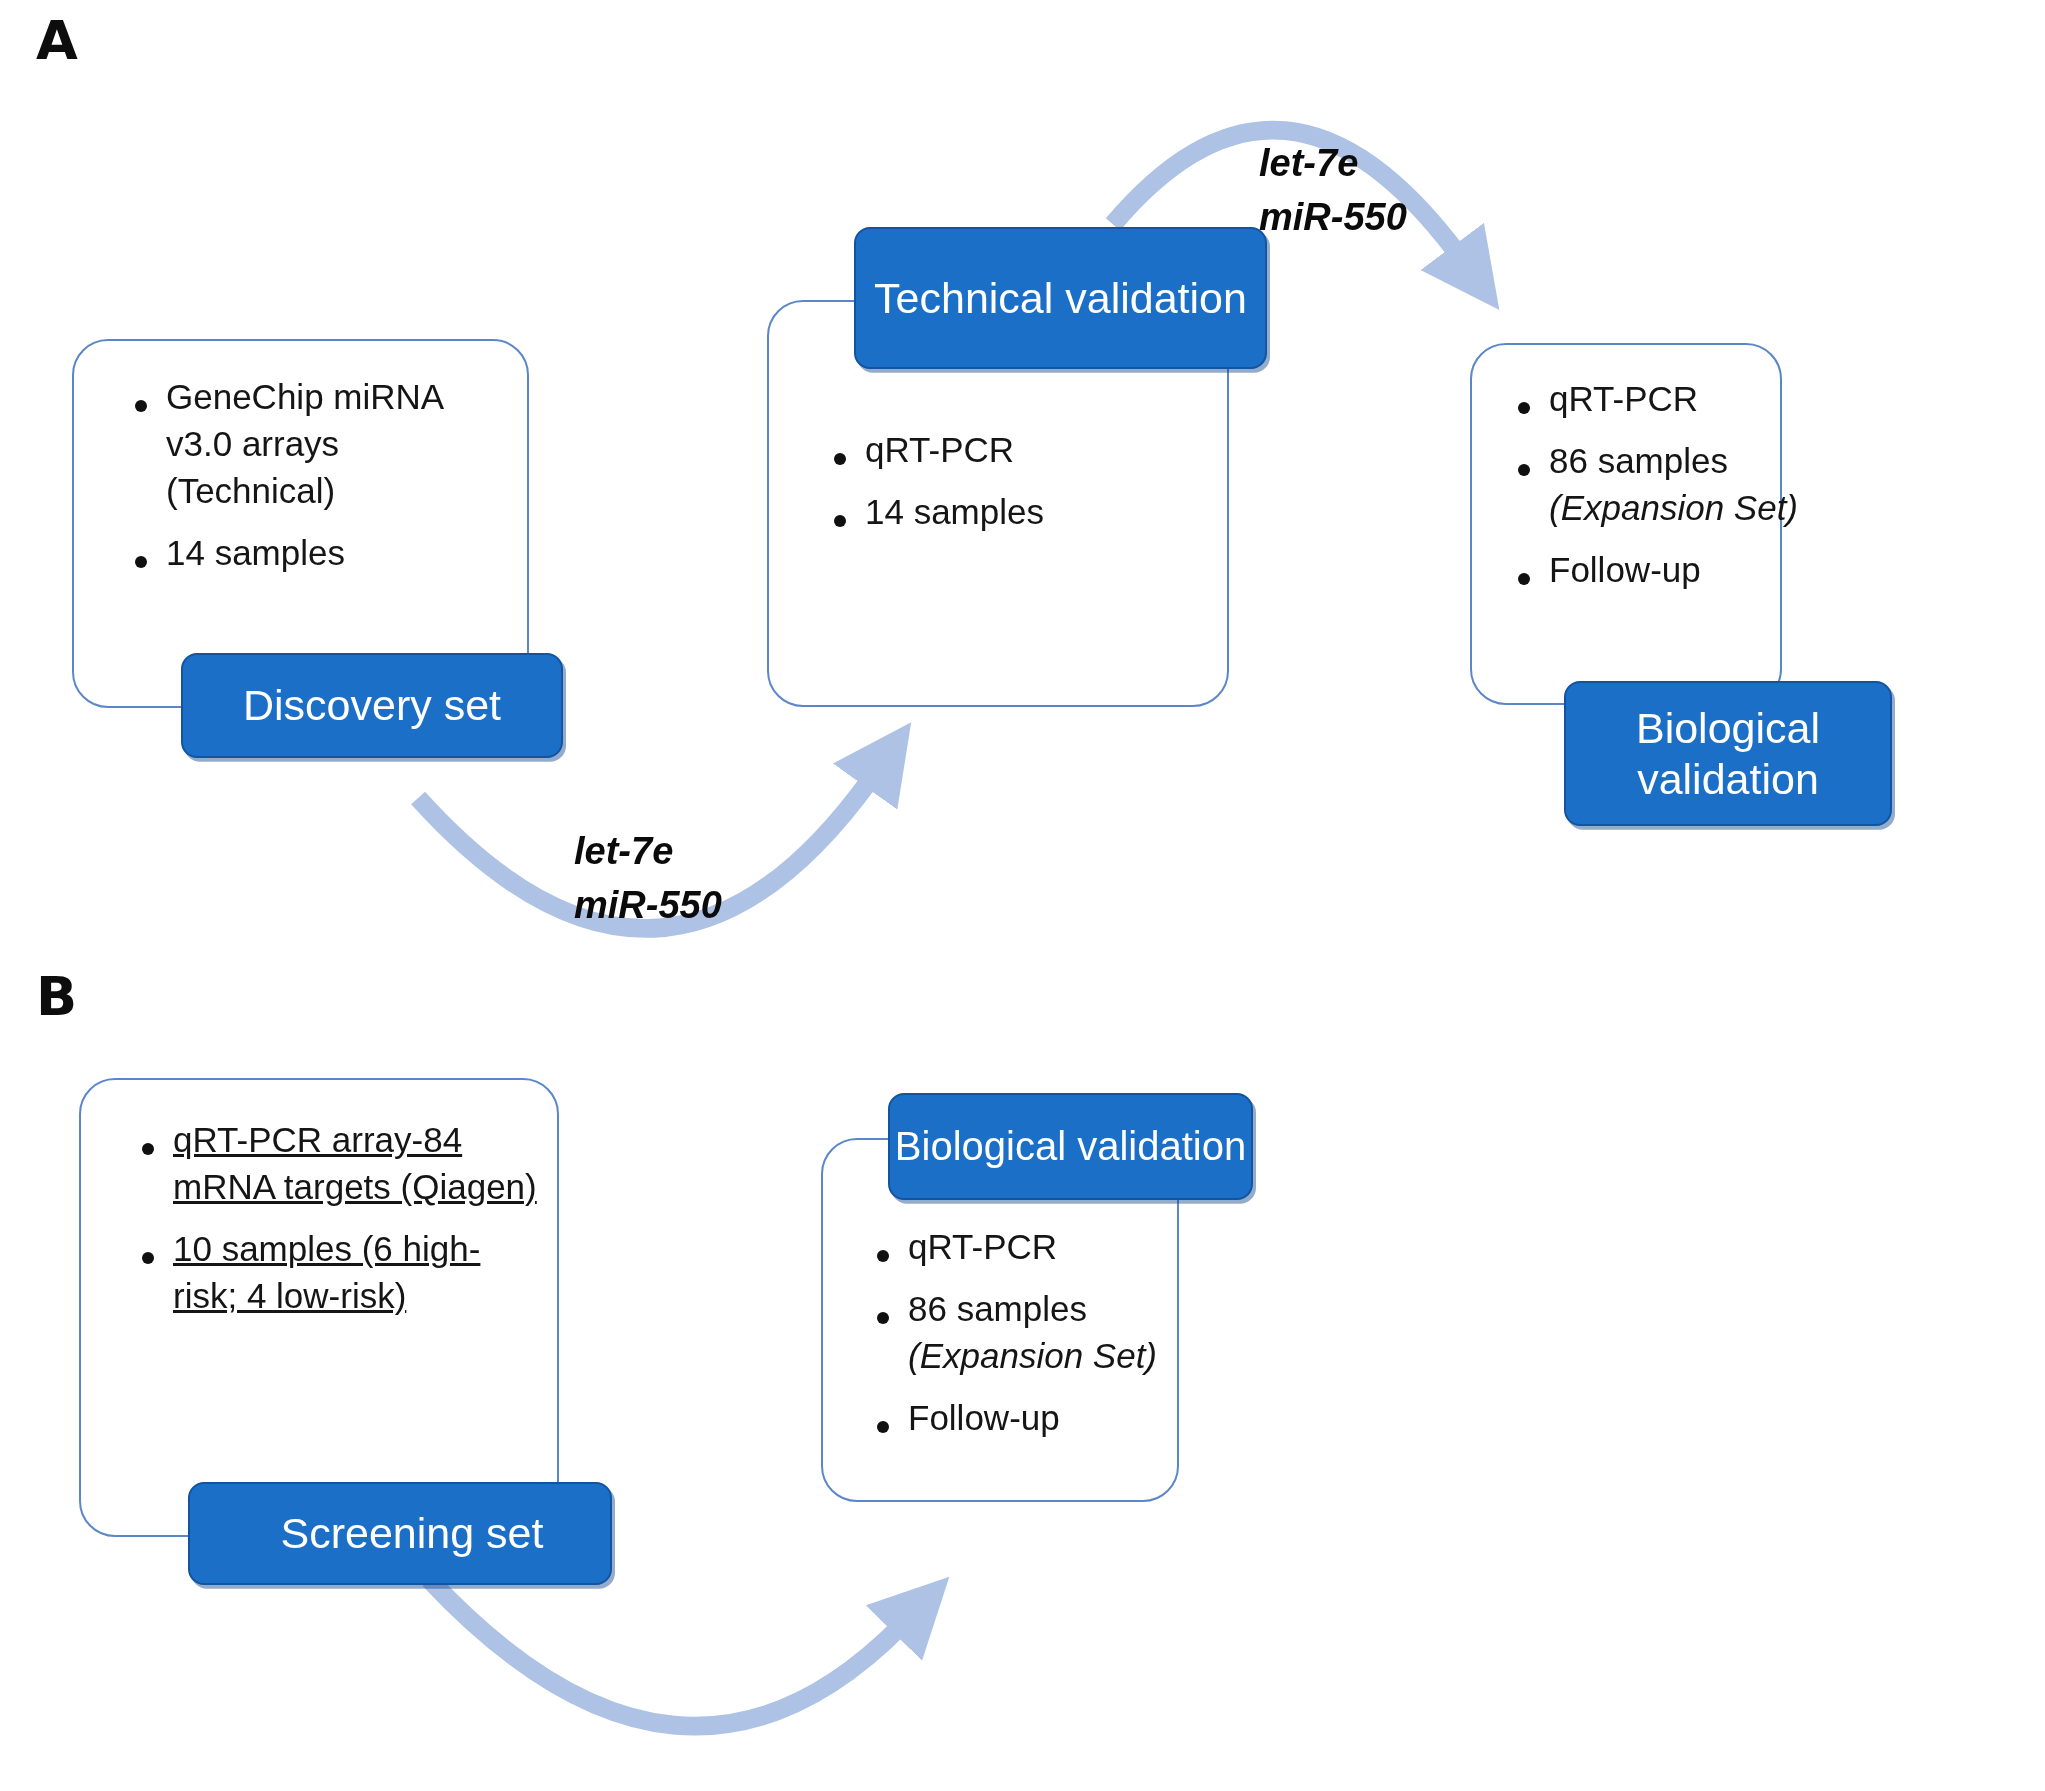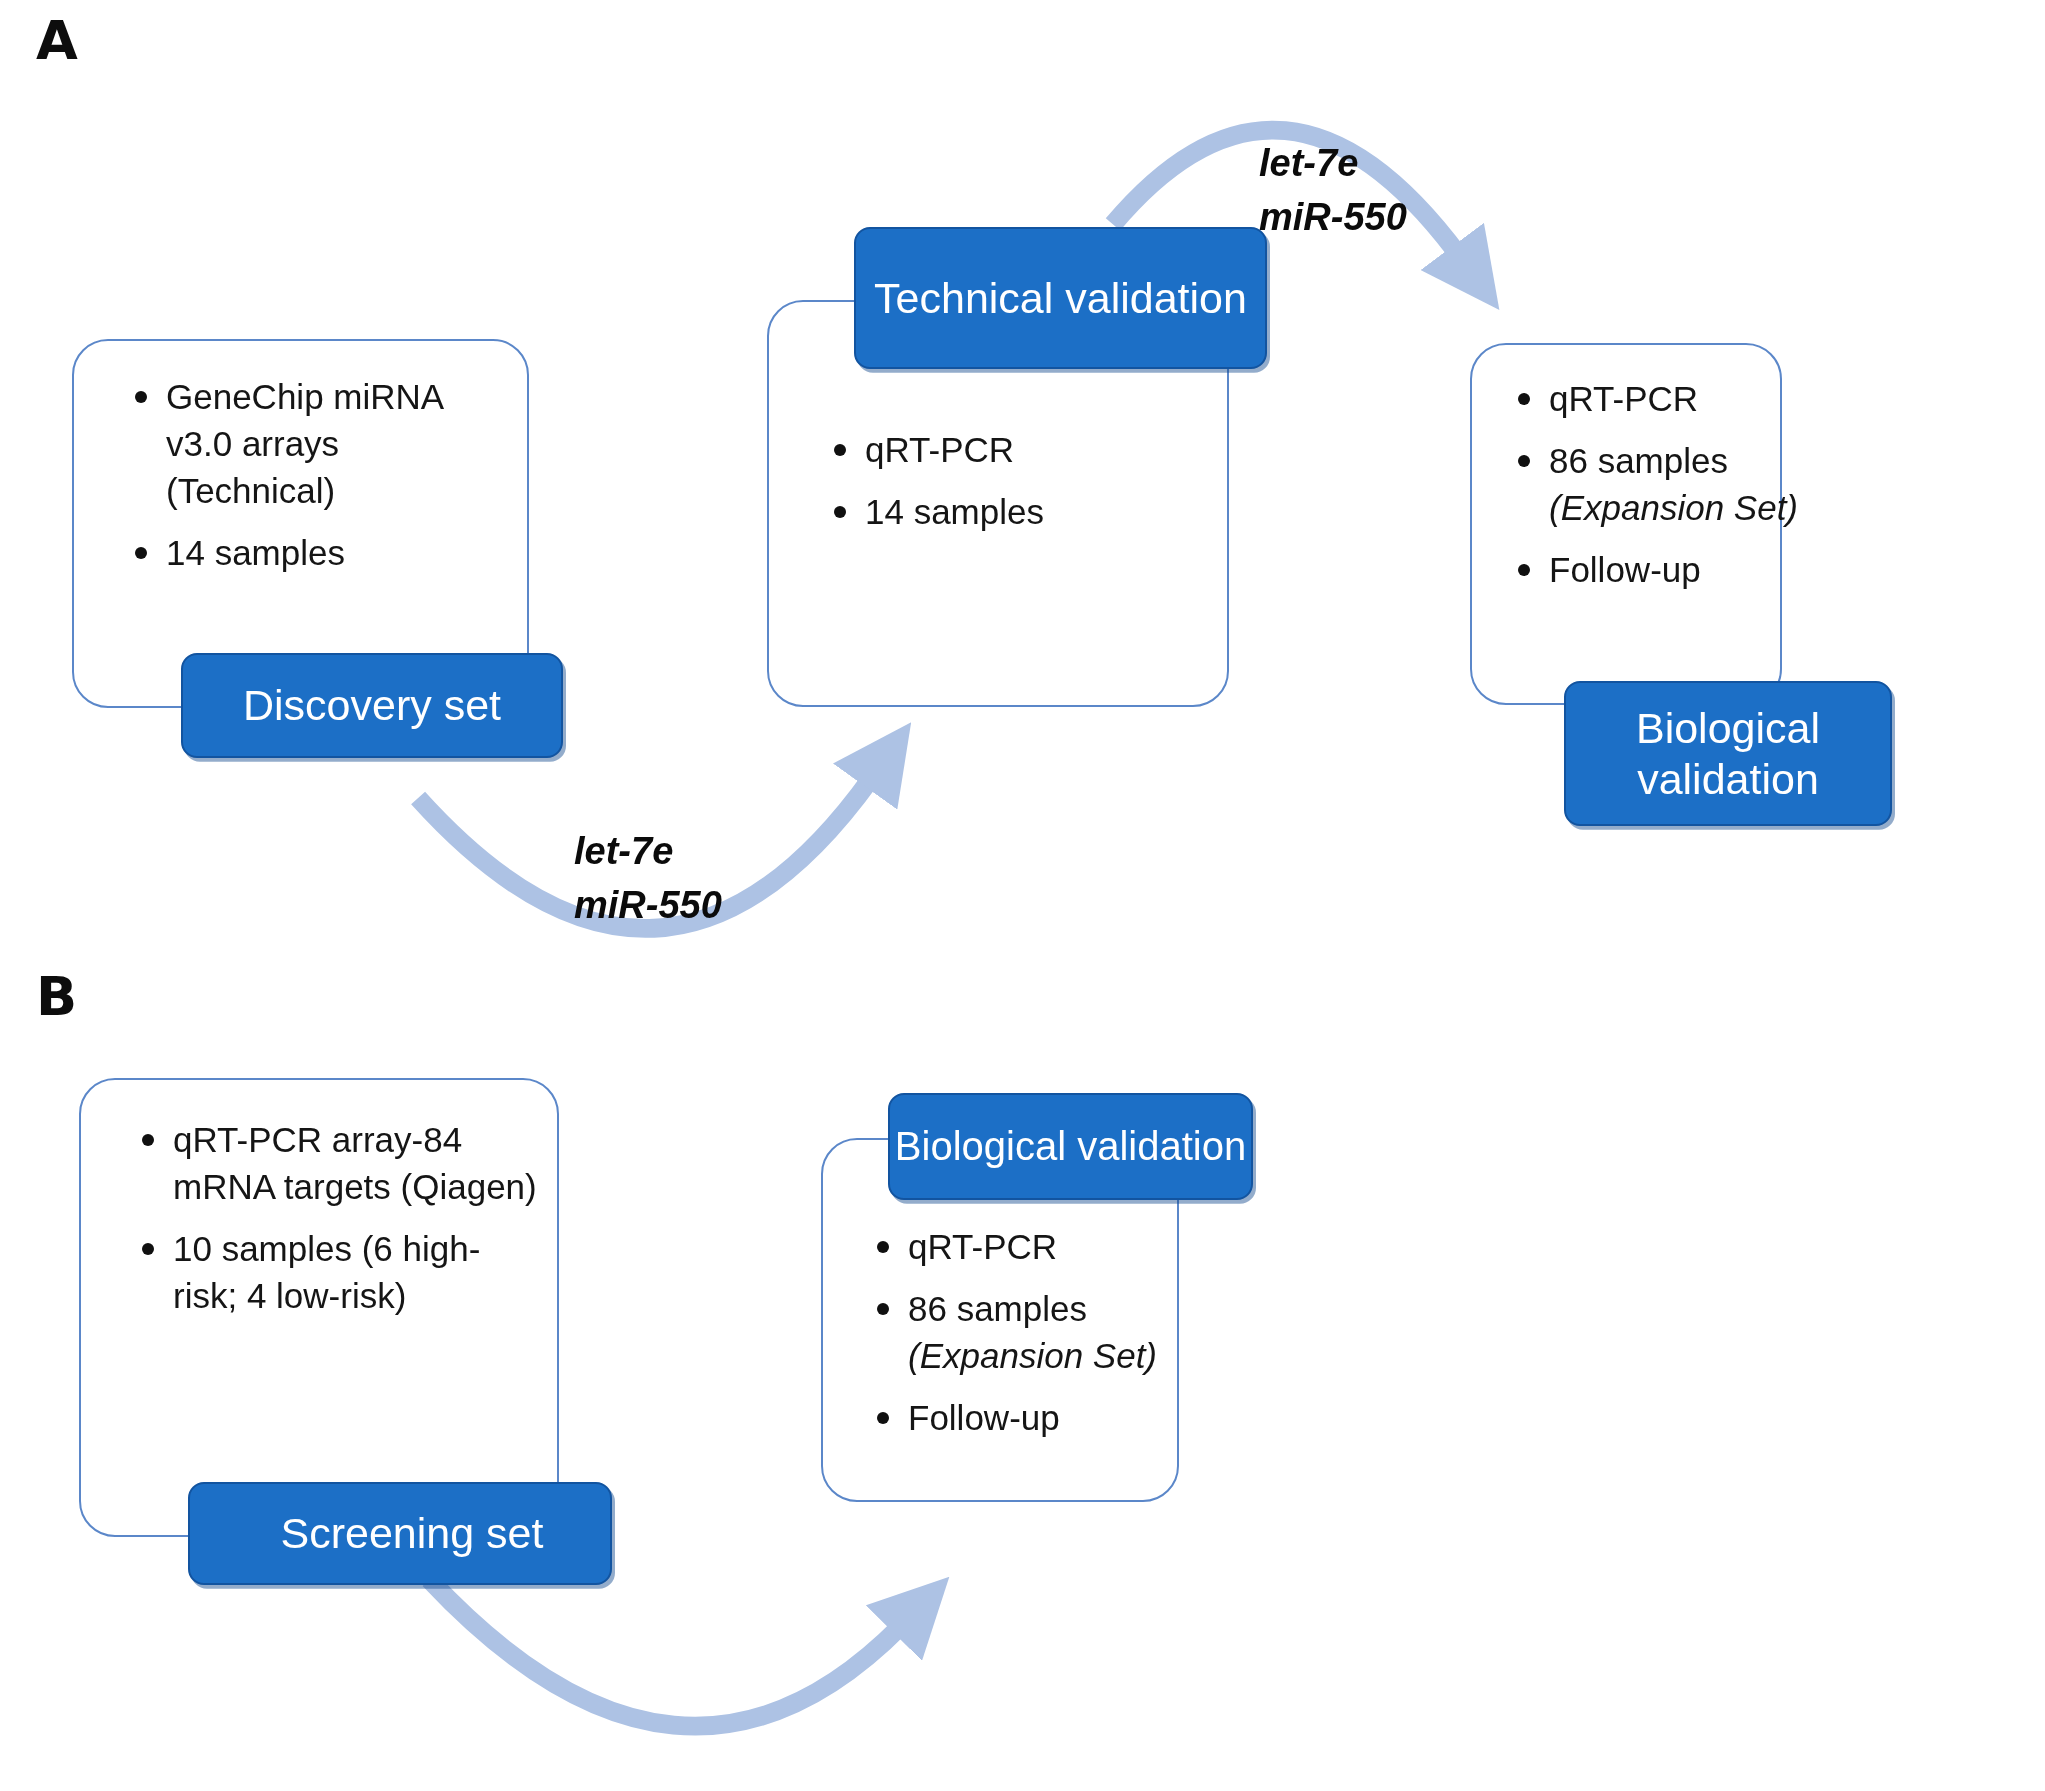--- a/index.html
+++ b/index.html
@@ -19,21 +19,21 @@
     position:absolute;font-size:54px;font-weight:900;color:#0d0d0d;
     font-family:"DejaVu Sans", sans-serif;letter-spacing:1.5px;
   }
 
   .whitebox{
     position:absolute;background:#ffffff;border:2.3px solid var(--box-border);
     border-radius:36px;z-index:1;
   }
   .whitebox .content{position:absolute;left:0;top:0;right:0;}
 
-  .row{display:flex;align-items:flex-start;line-height:47px;font-size:35px;}
+  .row{display:flex;align-items:center;line-height:47px;font-size:35px;}
   .row + .row.b{margin-top:15px;}
   .row .dotcell{width:51px;flex:0 0 51px;display:flex;justify-content:center;}
   .row .dot{width:12px;height:12px;border-radius:50%;background:#101010;margin-top:18px;}
   .row.i .txt{font-style:italic;}
   .row .txt{white-space:nowrap;}
 
   .tag{
     position:absolute;background:var(--tag-fill);border:2.3px solid var(--tag-border);
     border-radius:16px;color:var(--tag-text);display:flex;align-items:center;justify-content:center;
     text-align:center;font-size:43px;white-space:nowrap;z-index:3;
@@ -133,21 +133,21 @@
           <span class="dotcell">
             <span class="dot"></span>
           </span>
           <span class="txt">Follow-up</span>
         </div>
       </div>
   </div>
   <div class="tag wrap2" style="left:1564px;top:681px;width:328px;height:145px;">Biological validation</div>
 
   <div class="whitebox" style="left:79px;top:1078px;width:480px;height:459px;">
-    <div class="content" style="padding:36px 7.5px 0 41px;">
+    <div class="content" style="padding:36px 7.5px 0 41px;text-decoration:underline;">
 
         <div class="row b">
           <span class="dotcell">
             <span class="dot"></span>
           </span>
           <span class="txt">qRT-PCR array-84</span>
         </div>
 
         <div class="row w">
           <span class="dotcell"></span>

